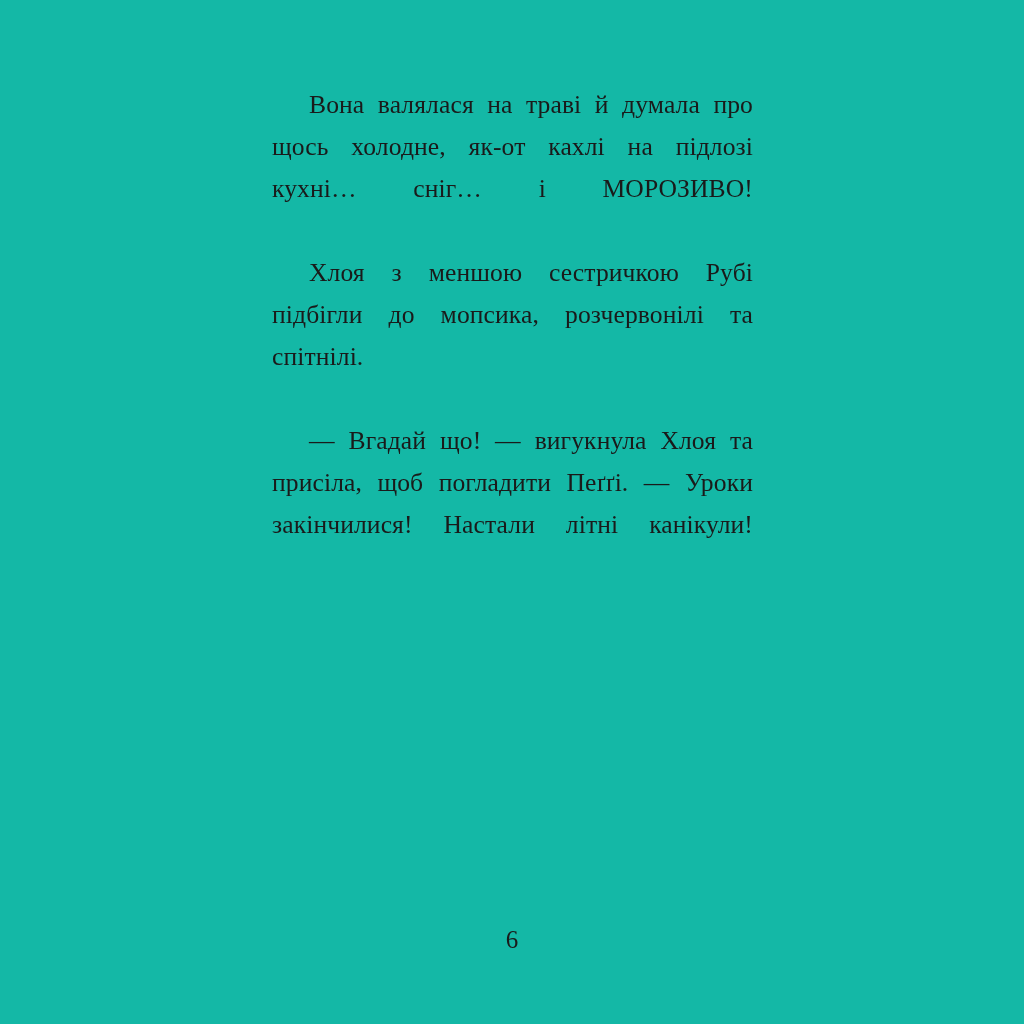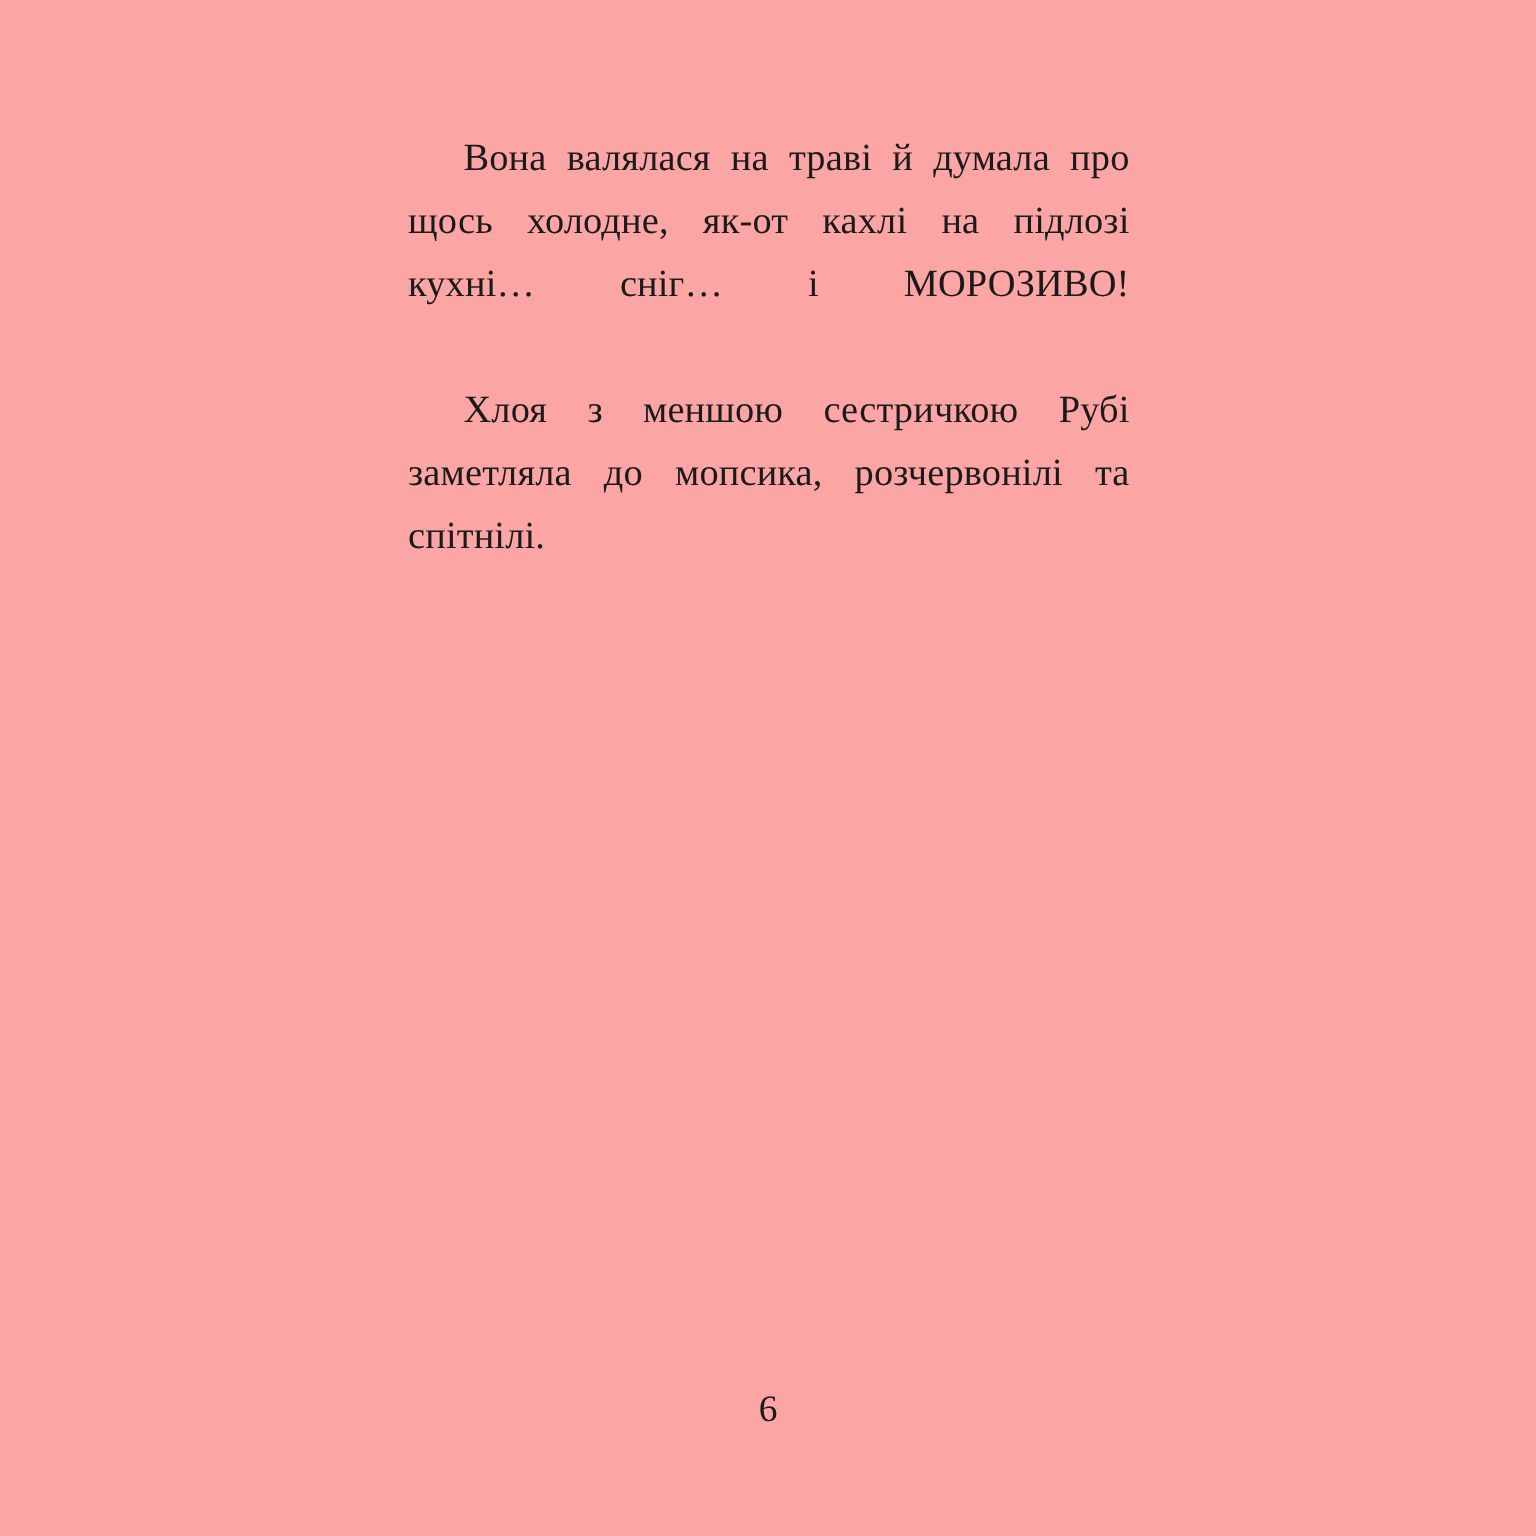--- a/index.html
+++ b/index.html
@@ -16,21 +16,21 @@
     overflow: hidden;
     position: relative;
   }
 
   .page {
     position: absolute;
     left: 0;
     top: 0;
     width: 1024px;
     height: 1024px;
-    background: #fca5a5;
+    background: #14b8a6;
   }
 
   
   .text-column {
     position: absolute;
     left: 272px;
     top: 84px;
     width: 481px;
   }
 
@@ -80,21 +80,22 @@
 <body>
 
 <div class="page">
 
   <div class="text-column">
 
     <p class="para">Вона валялася на траві й думала про щось холодне, як-от кахлі на підлозі кухні… сніг… і МОРОЗИВО!</p>
 
 
 
-    <p class="para">Хлоя з меншою сестричкою Рубі заметляла до мопсика, розчервонілі та спітнілі.</p>
+    <p class="para">Хлоя з меншою сестричкою Рубі підбігли до мопсика, розчервонілі та спітнілі.</p>
 
+    <p class="para">— Вгадай що! — вигукнула Хлоя та присіла, щоб погладити Пеґґі. — Уроки закінчилися! Настали літні канікули!</p>
 
 
   </div>
 
   <div class="page-number">6</div>
 
 </div>
 
 </body></html>

